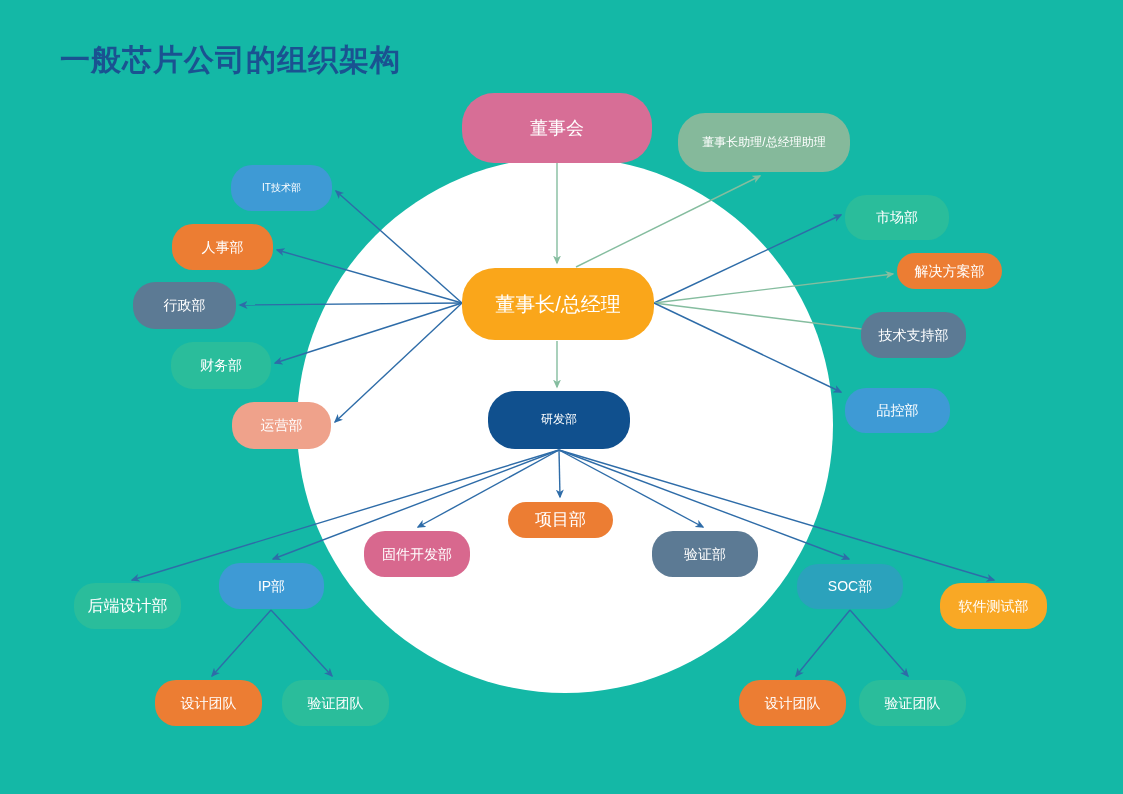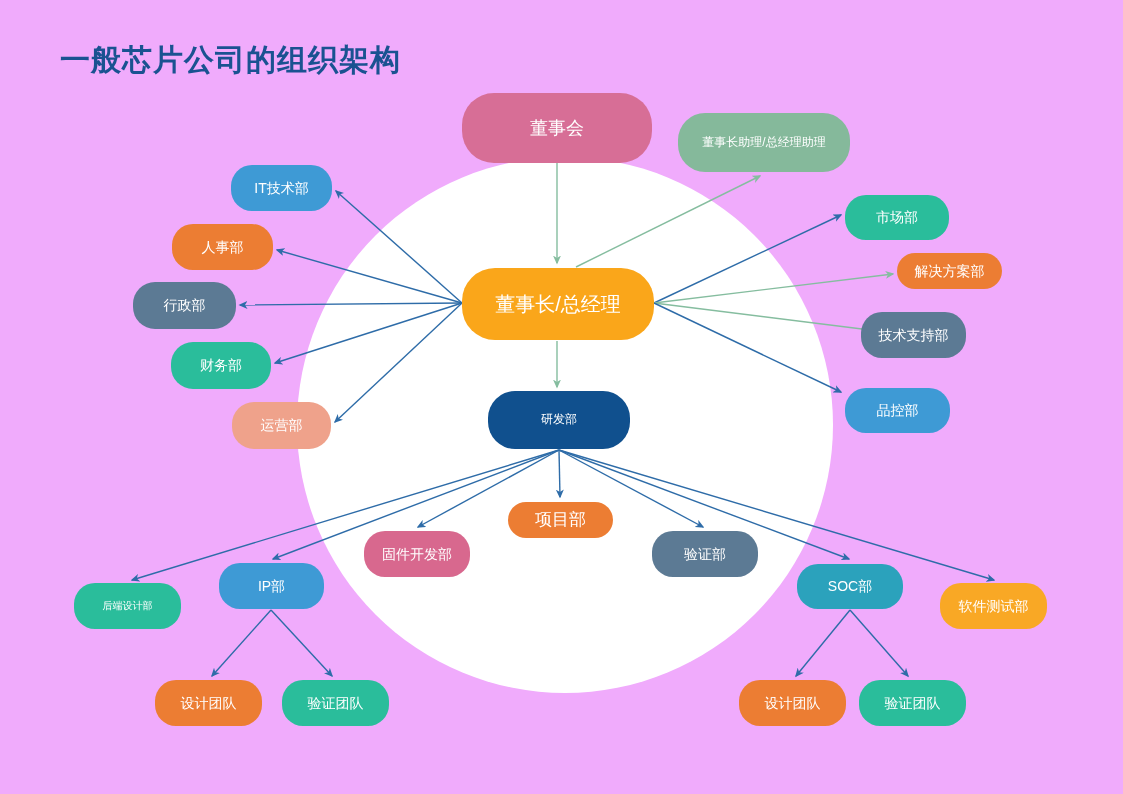--- a/index.html
+++ b/index.html
@@ -36,21 +36,21 @@
     line-height:1.15;
     box-sizing:border-box;
     padding:2px 8px;
     cursor:default;
     white-space:nowrap;
   }
 </style>
 </head>
 <body>
 
-<div class="stage" style="background: #f0abfc; text-decoration: underline;">
+<div class="stage" style="background: #14b8a6; text-decoration: underline;">
   <div class="bg-circle" style="left: 297px; top: 157px; height: 536px; width: 536px; background: rgb(255, 255, 255);"></div>
   <h1 class="page-title" style="color: rgb(26, 82, 145);">一般芯片公司的组织架构</h1>
   <svg class="edge-layer" viewBox="0 0 1123 794">
     <defs>
       <marker id="arrow-blue" markerWidth="9" markerHeight="8" refX="7.5" refY="4" orient="auto" markerUnits="userSpaceOnUse">
         <path d="M0,0 L9,4 L0,8 L2.5,4 Z" fill="#2E6CA8"></path>
       </marker>
       <marker id="arrow-green" markerWidth="9" markerHeight="8" refX="7.5" refY="4" orient="auto" markerUnits="userSpaceOnUse">
         <path d="M0,0 L9,4 L0,8 L2.5,4 Z" fill="#85BD9F"></path>
       </marker>
@@ -78,31 +78,31 @@
         <line x1="271" y1="610" x2="212" y2="676" stroke="#2E6CA8" stroke-width="1.4" marker-end="url(#arrow-blue)"></line>
         <line x1="271" y1="610" x2="332" y2="676" stroke="#2E6CA8" stroke-width="1.4" marker-end="url(#arrow-blue)"></line>
         <line x1="850" y1="610" x2="796" y2="676" stroke="#2E6CA8" stroke-width="1.4" marker-end="url(#arrow-blue)"></line>
         <line x1="850" y1="610" x2="908" y2="676" stroke="#2E6CA8" stroke-width="1.4" marker-end="url(#arrow-blue)"></line>
       </g>
   </svg>
   <div id="node-layer">
       <div class="node" style="left: 462px; top: 93px; width: 190px; height: 70px; background: rgb(215, 110, 150); font-size: 18px; border-radius: 32px;">董事会</div>
       <div class="node" style="left: 678px; top: 113px; width: 172px; height: 59px; background: rgb(133, 185, 155); font-size: 12px; border-radius: 27px;">董事长助理/总经理助理</div>
       <div class="node" style="left: 462px; top: 268px; width: 192px; height: 72px; background: rgb(250, 166, 26); font-size: 20px; border-radius: 33px;">董事长/总经理</div>
-      <div class="node" style="left: 231px; top: 165px; width: 101px; height: 46px; background: rgb(62, 154, 213); font-size: 14px; border-radius: 21px;">IT技术部</div>
+      <div class="node" style="left: 231px; top: 165px; width: 101px; height: 46px; background: rgb(62, 154, 213); font-size: 10px; border-radius: 21px;">IT技术部</div>
       <div class="node" style="left: 172px; top: 224px; width: 101px; height: 46px; background: rgb(236, 125, 51); font-size: 14px; border-radius: 21px;">人事部</div>
       <div class="node" style="left: 133px; top: 282px; width: 103px; height: 47px; background: rgb(92, 122, 148); font-size: 14px; border-radius: 22px;">行政部</div>
       <div class="node" style="left: 171px; top: 342px; width: 100px; height: 47px; background: rgb(42, 189, 155); font-size: 14px; border-radius: 22px;">财务部</div>
       <div class="node" style="left: 232px; top: 402px; width: 99px; height: 47px; background: rgb(239, 162, 139); font-size: 14px; border-radius: 22px;">运营部</div>
       <div class="node" style="left: 845px; top: 195px; width: 104px; height: 45px; background: rgb(42, 189, 155); font-size: 14px; border-radius: 21px;">市场部</div>
       <div class="node" style="left: 897px; top: 253px; width: 105px; height: 36px; background: rgb(236, 125, 51); font-size: 14px; border-radius: 21px;">解决方案部</div>
       <div class="node" style="left: 861px; top: 312px; width: 105px; height: 46px; background: rgb(92, 122, 148); font-size: 14px; border-radius: 21px;">技术支持部</div>
       <div class="node" style="left: 845px; top: 372px; width: 105px; height: 45px; background: rgb(62, 154, 213); font-size: 14px; border-radius: 21px; margin-top: 16px;">品控部</div>
       <div class="node" style="left: 488px; top: 391px; width: 142px; height: 58px; background: rgb(16, 80, 142); font-size: 12px; border-radius: 27px;">研发部</div>
-      <div class="node" style="left: 74px; top: 583px; width: 107px; height: 46px; background: rgb(42, 189, 155); font-size: 10px; border-radius: 21px;">后端设计部</div>
+      <div class="node" style="left: 74px; top: 583px; width: 107px; height: 46px; background: rgb(42, 189, 155); font-size: 16px; border-radius: 21px;">后端设计部</div>
       <div class="node" style="left: 219px; top: 563px; width: 105px; height: 46px; background: rgb(62, 154, 213); font-size: 14px; border-radius: 21px; text-align: center;">IP部</div>
       <div class="node" style="left: 364px; top: 531px; width: 106px; height: 46px; background: rgb(216, 104, 142); font-size: 14px; border-radius: 21px;">固件开发部</div>
       <div class="node" style="left: 508px; top: 502px; width: 105px; height: 36px; background: rgb(236, 125, 51); font-size: 17px; border-radius: 21px;">项目部</div>
       <div class="node" style="left: 652px; top: 531px; width: 106px; height: 46px; background: rgb(92, 122, 148); font-size: 14px; border-radius: 21px;">验证部</div>
       <div class="node" style="left: 797px; top: 564px; width: 106px; height: 45px; background: rgb(43, 162, 188); font-size: 14px; border-radius: 21px;">SOC部</div>
       <div class="node" style="left: 940px; top: 583px; width: 107px; height: 46px; background: rgb(249, 168, 37); font-size: 14px; border-radius: 21px;">软件测试部</div>
       <div class="node" style="left: 155px; top: 680px; width: 107px; height: 46px; background: rgb(236, 125, 51); font-size: 14px; border-radius: 21px;">设计团队</div>
       <div class="node" style="left: 282px; top: 680px; width: 107px; height: 46px; background: rgb(42, 189, 155); font-size: 14px; border-radius: 21px;">验证团队</div>
       <div class="node" style="left: 739px; top: 680px; width: 107px; height: 46px; background: rgb(236, 125, 51); font-size: 14px; border-radius: 21px;">设计团队</div>
       <div class="node" style="left: 859px; top: 680px; width: 107px; height: 46px; background: rgb(42, 189, 155); font-size: 14px; border-radius: 21px;">验证团队</div>

